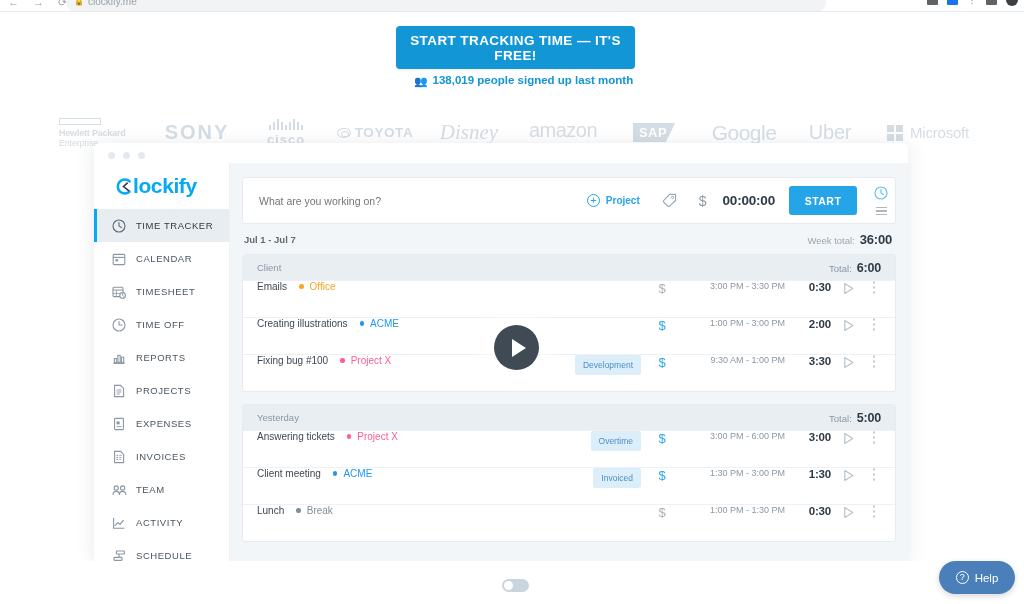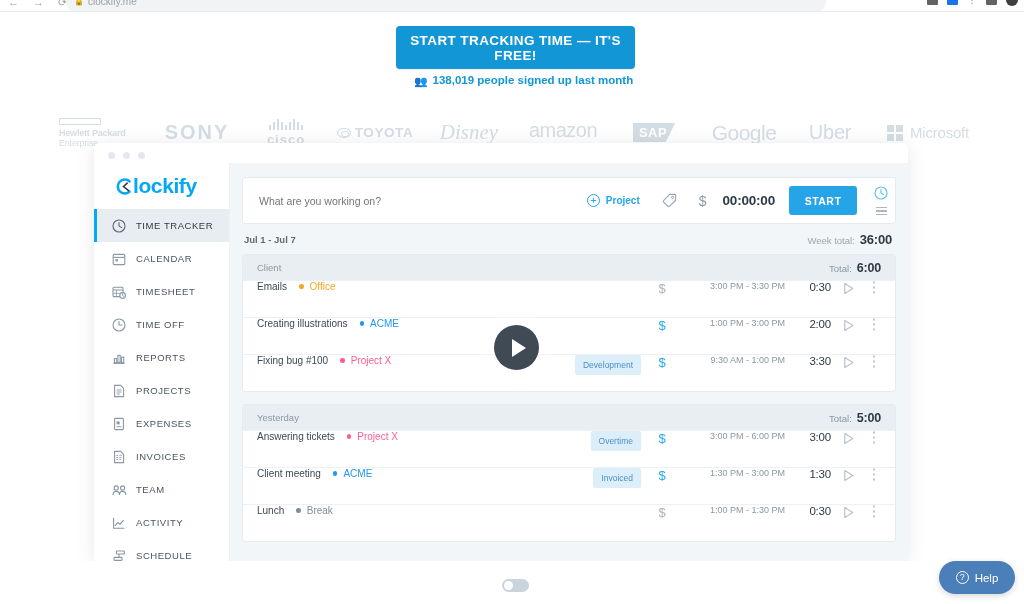--- a/index.html
+++ b/index.html
@@ -175,21 +175,21 @@
   .entry .proj s { display: block; width: 4.5px; height: 4.5px; border-radius: 50%; margin-right: 6px; text-decoration: none; }
   .entry .spacer { flex: 1; }
   .entry .tagpill {
     background: #ddeefb; color: #4a8fc4; font-size: 8.5px;
     padding: 5px 8px; border-radius: 2px; margin-right: 16px; white-space: nowrap;
   }
   .entry .money { font-size: 13px; margin-right: 14px; width: 10px; text-align: center; }
   .entry .money.on { color: #29a8ea; }
   .entry .money.off { color: #a7b2bc; }
   .entry .range { font-size: 9px; color: #8b97a2; width: 104px; text-align: right; white-space: nowrap; }
-  .entry .dur { font-size: 11.5px; font-weight: normal; color: #2e3a45; width: 46px; text-align: right; letter-spacing: -.2px; }
+  .entry .dur { font-size: 11.5px; font-weight: bold; color: #2e3a45; width: 46px; text-align: right; letter-spacing: -.2px; }
   .entry .play { width: 34px; text-align: center; color: #b8c2cb; cursor: pointer; }
   .entry .kebab {
     width: 18px; display: flex; flex-direction: column; align-items: center; gap: 2.5px; cursor: pointer;
   }
   .entry .kebab s { display: block; width: 2.5px; height: 2.5px; border-radius: 50%; background: #ffffff; border: 1px solid #c3ccd4; text-decoration: none; }
 
   
   .play-overlay {
     position: absolute; left: 494px; top: 325px; width: 45px; height: 45px;
     border-radius: 50%; background: #3f4a55;

